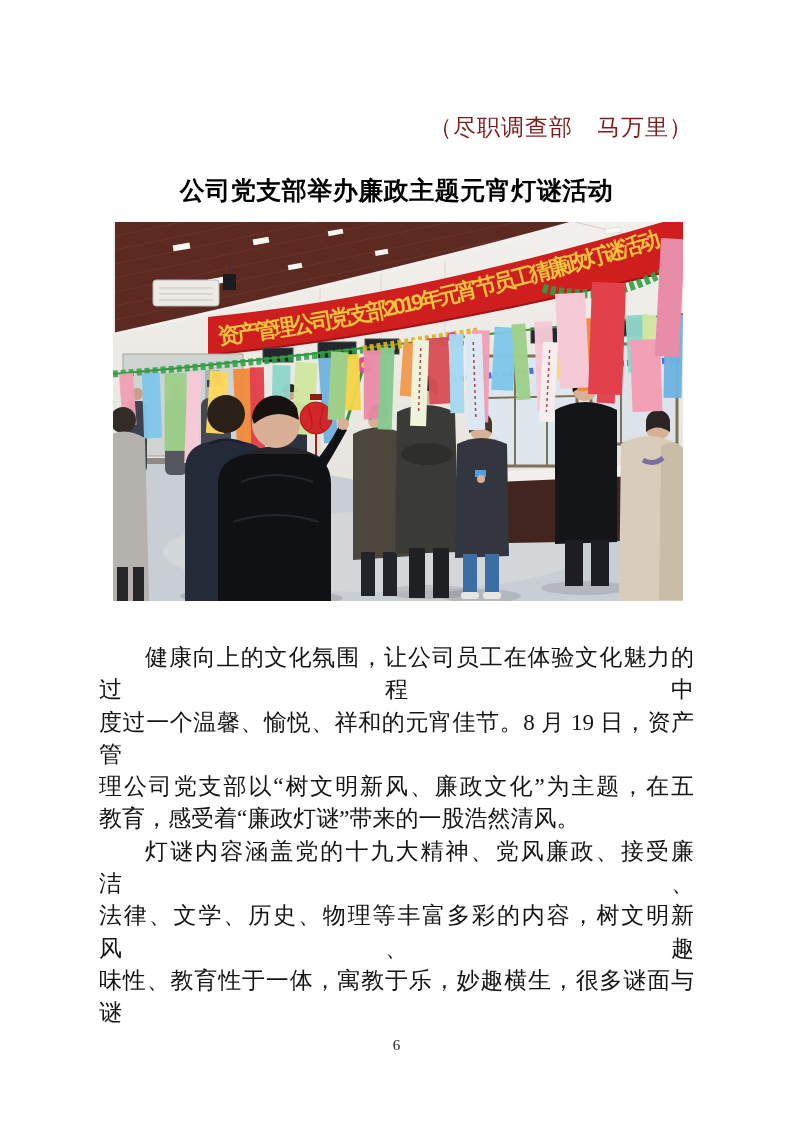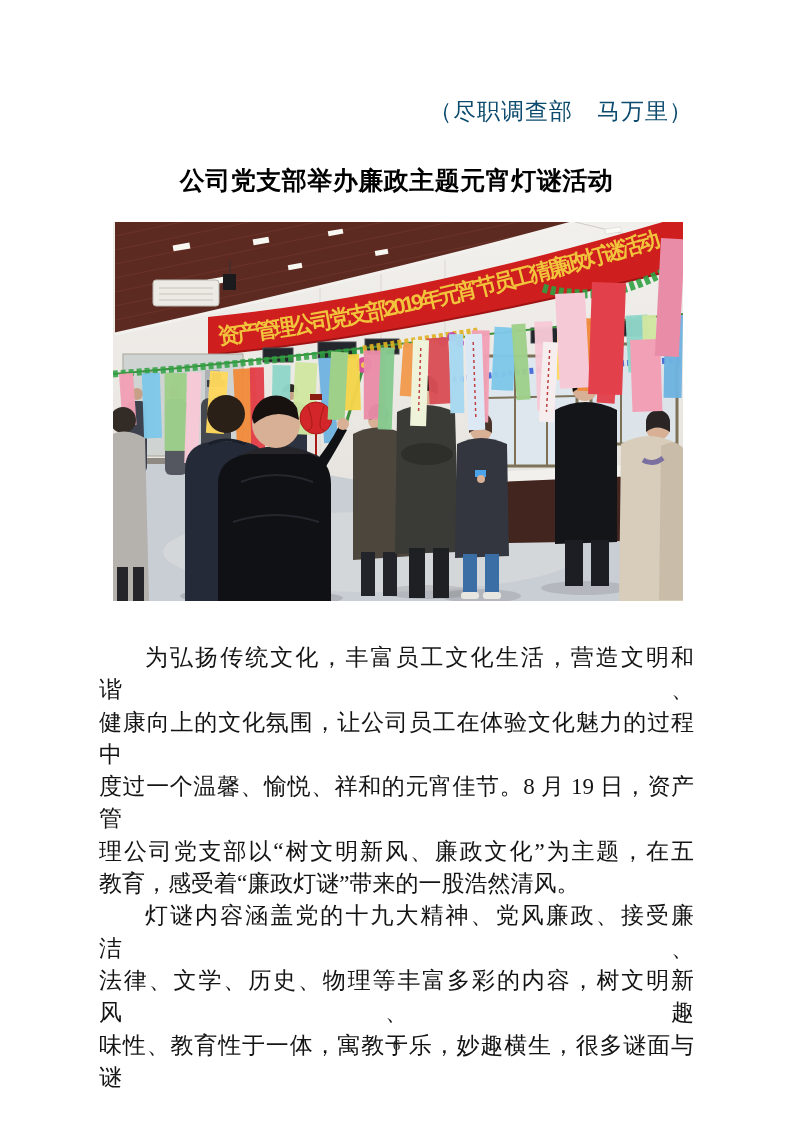--- a/index.html
+++ b/index.html
@@ -1,19 +1,19 @@
 <!DOCTYPE html>
 <html><head>
 <meta charset="utf-8">
 <style>
   html,body{margin:0;padding:0;background:#ffffff;}
   .page{position:relative;width:793px;height:1122px;background:#ffffff;overflow:hidden;
         font-family:"Liberation Serif","DejaVu Serif",serif;color:#1a1a1a;}
-  .byline{position:absolute;top:96px;right:100px;font-size:23px;letter-spacing:1px;color:#0c4a6e;}
-  .title{position:absolute;top:164px;left:0;width:100%;text-align:center;margin:0;
+  .byline{position:absolute;top:112px;right:100px;font-size:23px;letter-spacing:1px;color:#7f1d1d;}
+  .title{position:absolute;top:174px;left:0;width:100%;text-align:center;margin:0;
          font-family:"Liberation Sans","DejaVu Sans",sans-serif;font-weight:700;
          font-size:25px;letter-spacing:0.5px;color:#000;}
   .photo{position:absolute;left:113px;top:222px;width:570px;height:379px;}
   .photo svg{display:block;width:100%;height:100%;}
   .article{position:absolute;left:99px;top:642px;width:595px;font-size:23px;line-height:32.3px;color:#141414;}
   .para{margin:0;padding:0;}
   .para .line{display:block;text-align:justify;text-align-last:justify;}
   .para .line:first-child{text-indent:2em;}
   .para.para-1 .line:last-child{text-align-last:left;}
   .pagenum{position:absolute;top:1037px;left:0;width:100%;text-align:center;font-size:15px;color:#222;}
@@ -276,21 +276,20 @@
         <path d="M128,260 q34,-14 72,0 M120,300 q42,-14 86,0" stroke="#26272e" stroke-width="2" fill="none"></path>
         <rect x="218" y="130" width="17" height="68" fill="#9fd08a" transform="rotate(3 226 132)"></rect>
         <path d="M196,248 Q216,224 226,204 L234,208 Q222,230 206,256 Z" fill="#101114"></path>
         <circle cx="230" cy="202" r="6" fill="#d8b095"></circle>
       </g>
     </svg>
   </div>
 
   <div class="article">
     <p class="para para-1">
-        <span class="line">为弘扬传统文化，丰富员工文化生活，营造文明和谐、</span>
         <span class="line">健康向上的文化氛围，让公司员工在体验文化魅力的过程中</span>
         <span class="line">度过一个温馨、愉悦、祥和的元宵佳节。8 月 19 日，资产管</span>
         <span class="line">理公司党支部以“树文明新风、廉政文化”为主题，在五</span>
         <span class="line">教育，感受着“廉政灯谜”带来的一股浩然清风。</span>
       </p>
     <p class="para para-2">
         <span class="line">灯谜内容涵盖党的十九大精神、党风廉政、接受廉洁、</span>
         <span class="line">法律、文学、历史、物理等丰富多彩的内容，树文明新风、趣</span>
         <span class="line">味性、教育性于一体，寓教于乐，妙趣横生，很多谜面与谜</span>
       </p>

